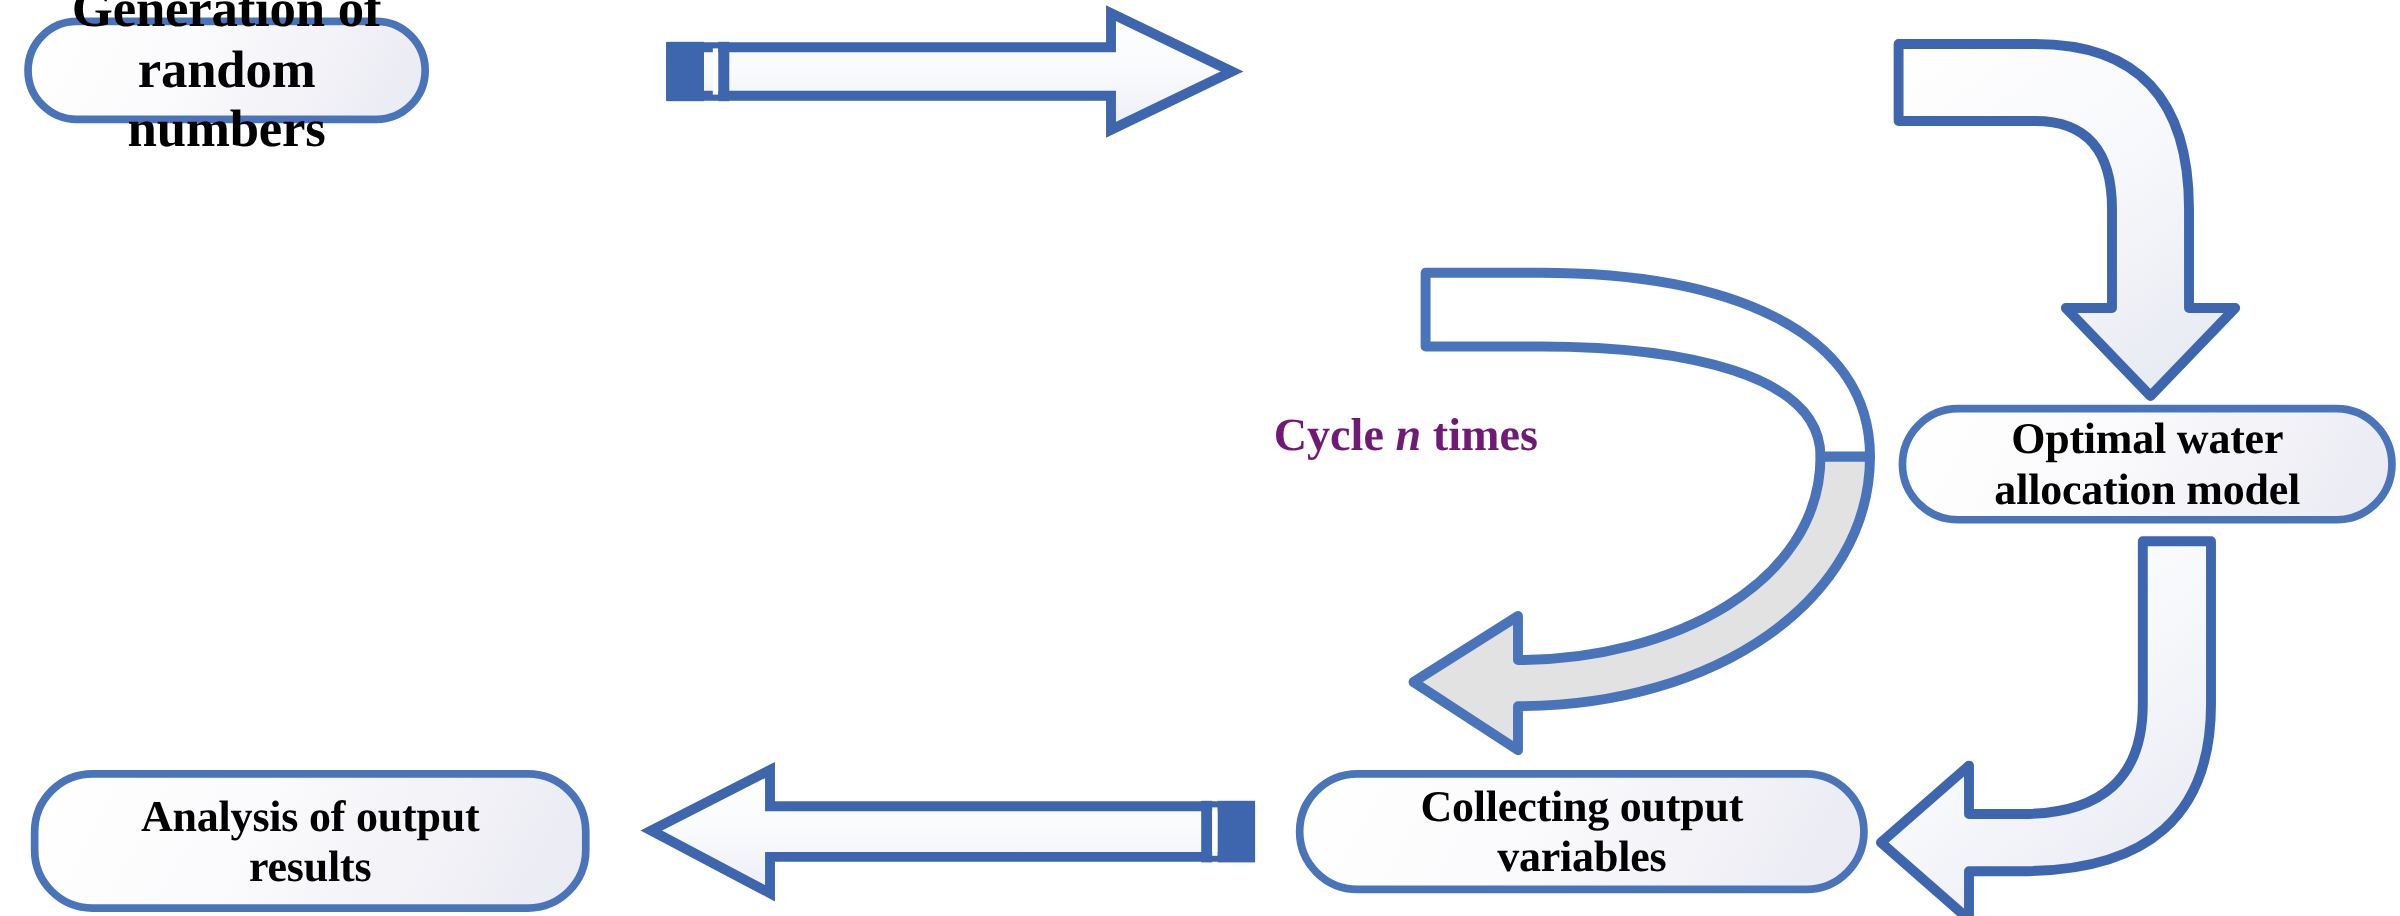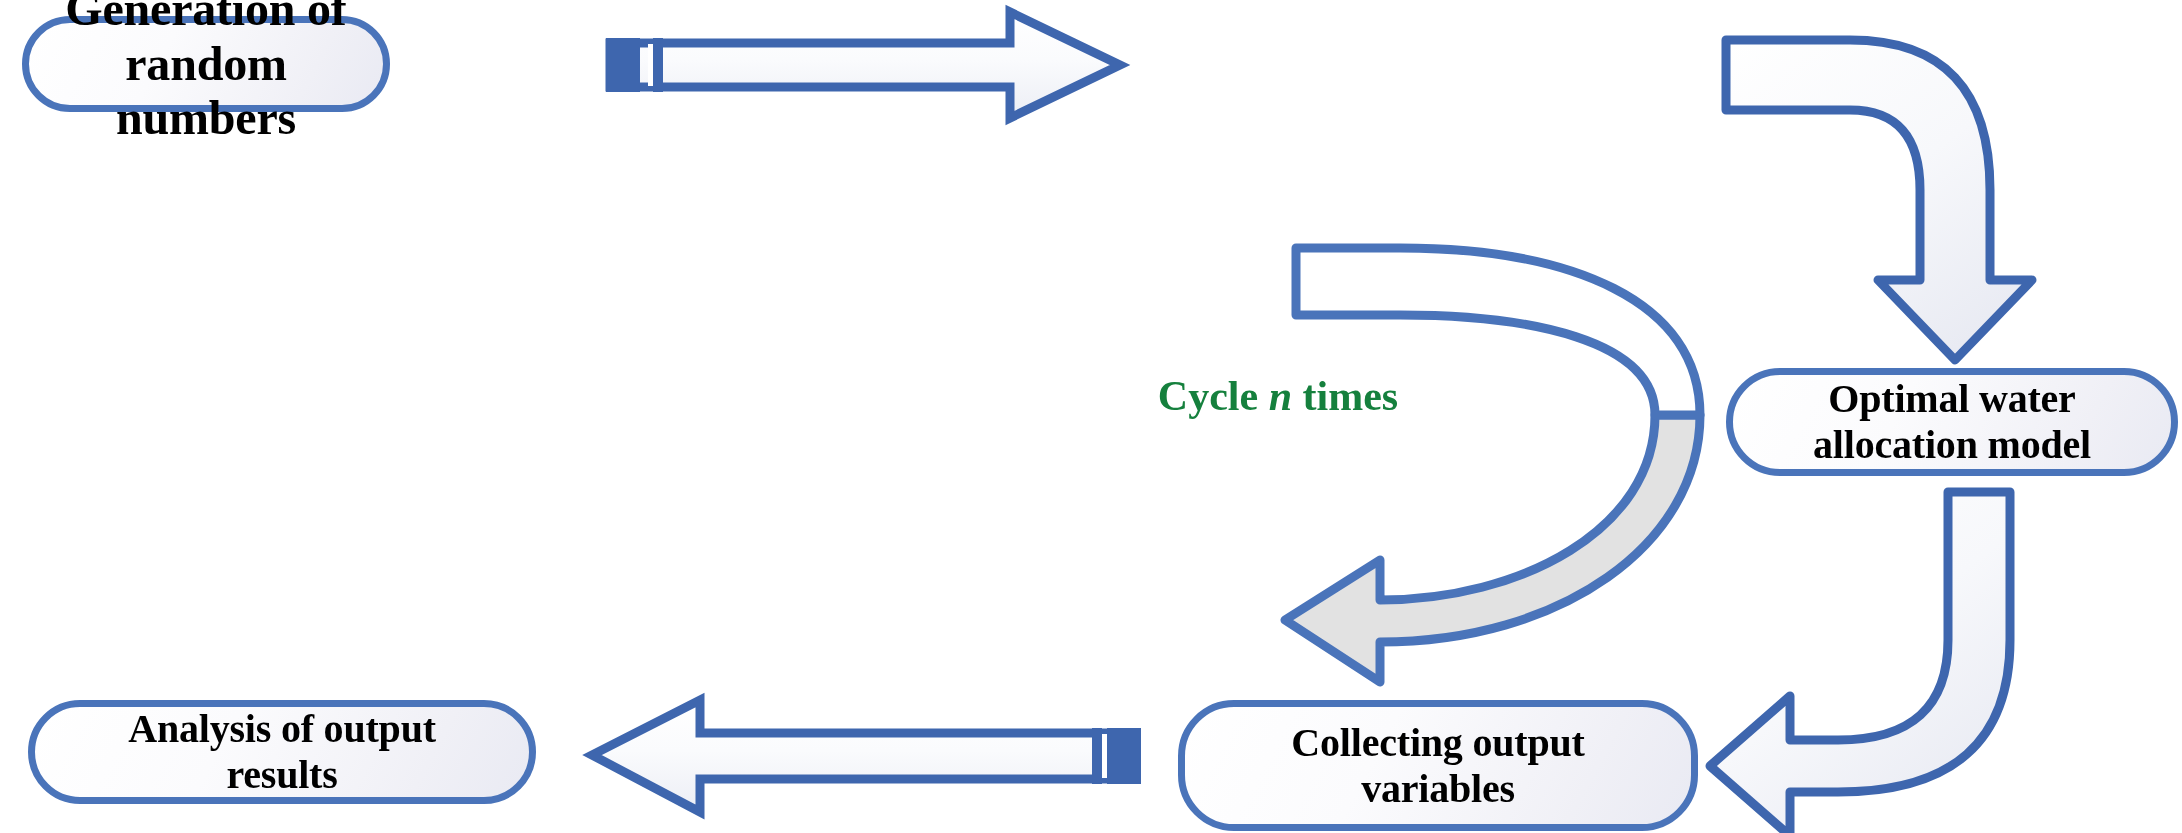--- a/index.html
+++ b/index.html
@@ -42,43 +42,43 @@
   }
   .node .node-label {
     display: block;
     padding: 0 14px;
     white-space: pre-line;
   }
 
   #node-generation      { left: 22px;   top: 16px;  width: 368px; height: 96px;  font-size: 48px; }
   #node-construction    { left: 1168px; top: 16px;  width: 518px; height: 96px;  font-size: 40px; }
   #node-optimal         { left: 1726px; top: 368px; width: 452px; height: 108px; font-size: 40px; }
-  #node-collecting      { left: 1178px; top: 700px; width: 520px; height: 131px; font-size: 40px; }
-  #node-analysis        { left: 28px;   top: 700px; width: 508px; height: 104px; font-size: 40px; }
+  #node-collecting      { left: 1178px; top: 700px; width: 520px; height: 112px; font-size: 40px; }
+  #node-analysis        { left: 28px;   top: 700px; width: 508px; height: 129px; font-size: 40px; }
 
   
   #arrows {
     position: absolute;
     left: 0; top: 0;
     width: 2182px;
     height: 833px;
     pointer-events: none;
   }
 
   
   #cycle-caption {
     position: absolute;
     left: 1108px;
     top: 372px;
     width: 340px;
     text-align: center;
     font-family: "Liberation Serif", "DejaVu Serif", serif;
     font-weight: bold;
     font-size: 42px;
-    color: #15803d;
+    color: #701a75;
     white-space: nowrap;
   }
   #cycle-caption .ital { font-style: italic; }
 </style>
 </head>
 <body>
 
 <div id="canvas">
 
   <svg id="arrows" viewBox="0 0 2182 833" width="2182" height="833" xmlns="http://www.w3.org/2000/svg">

